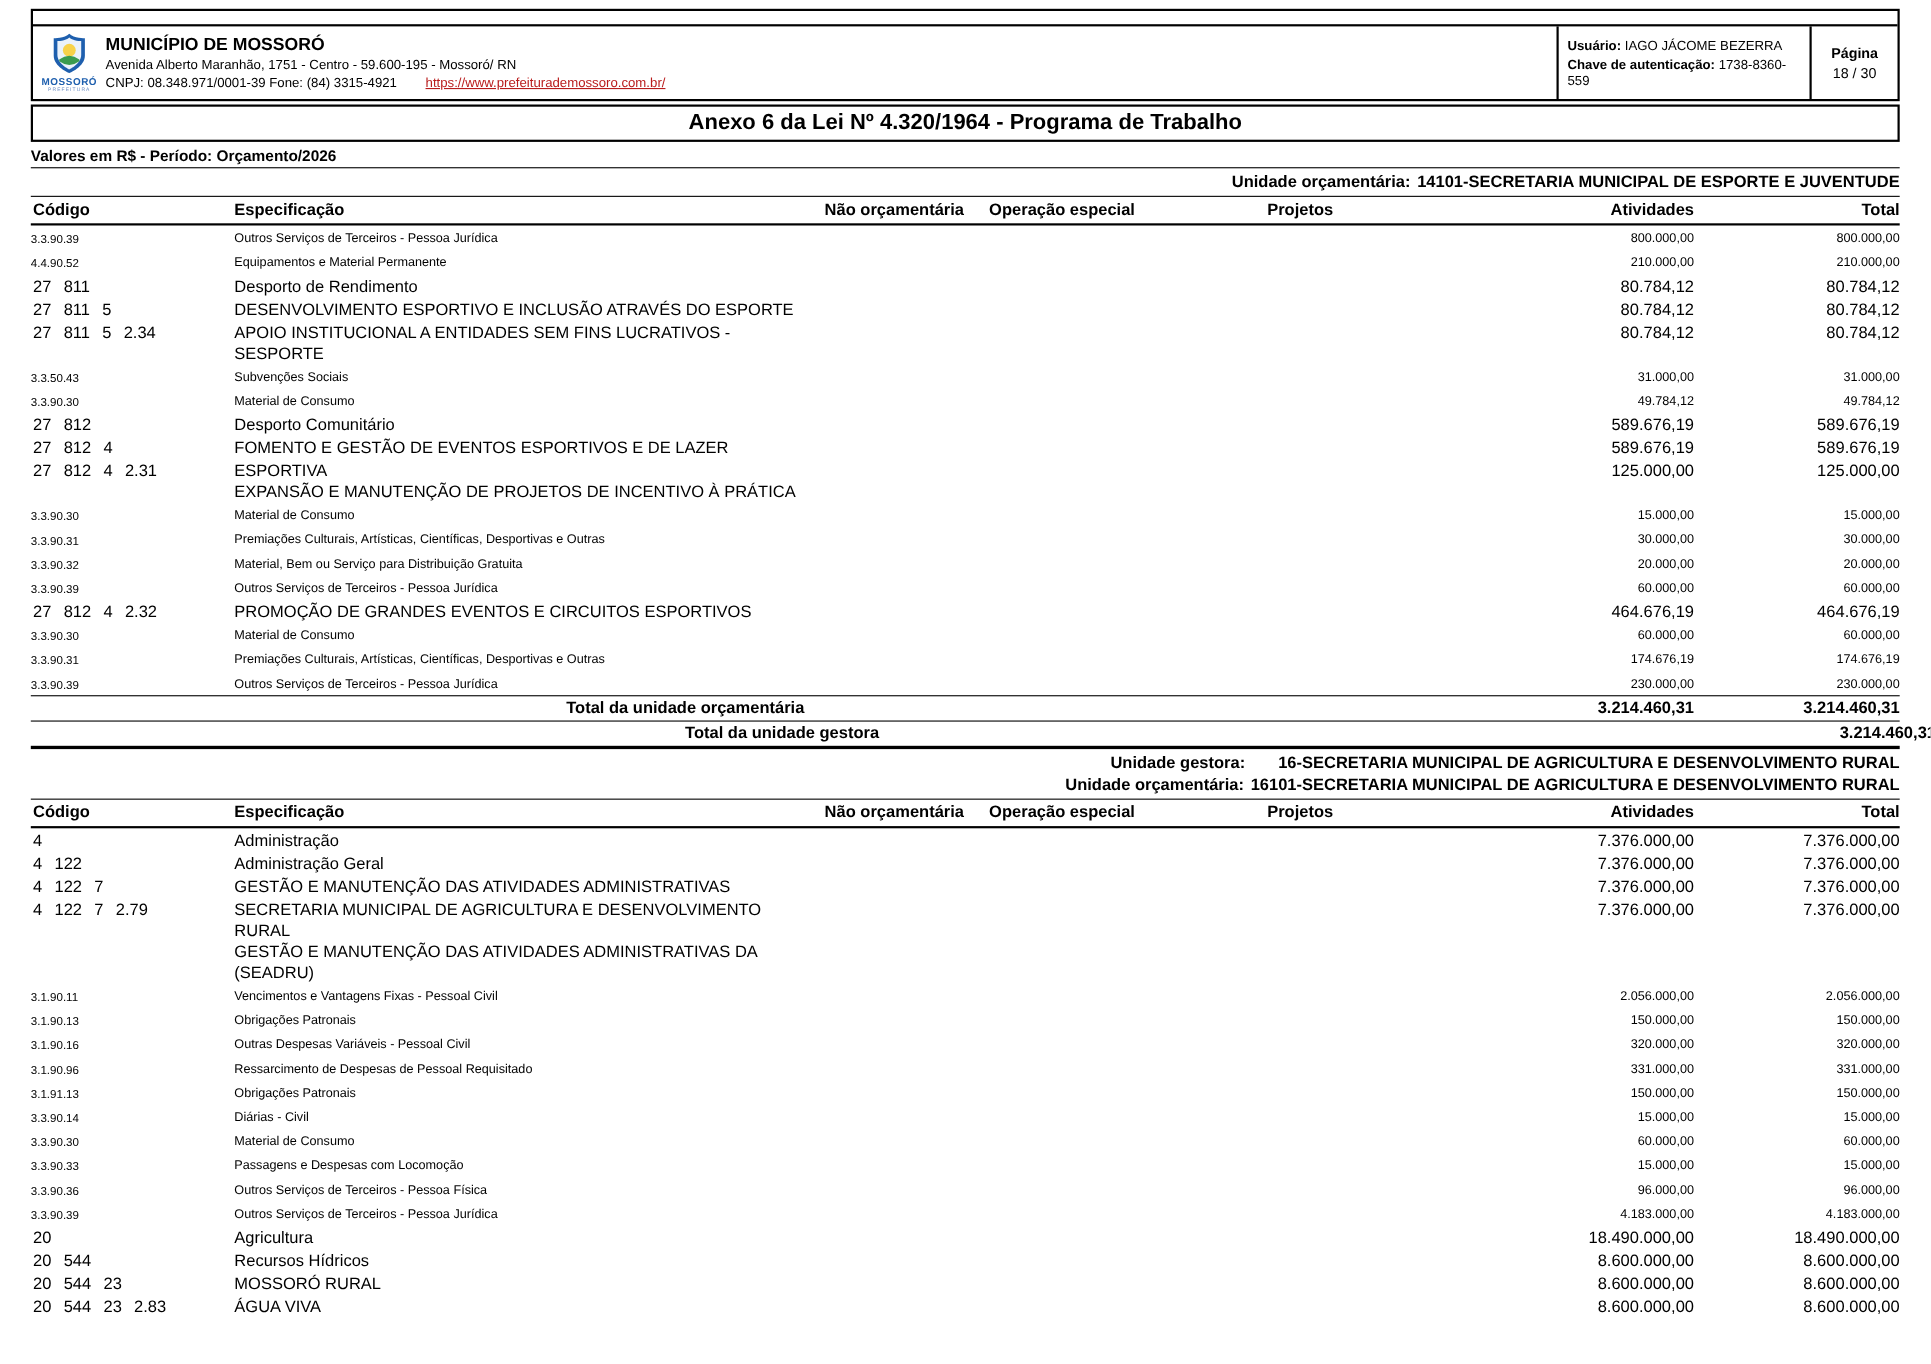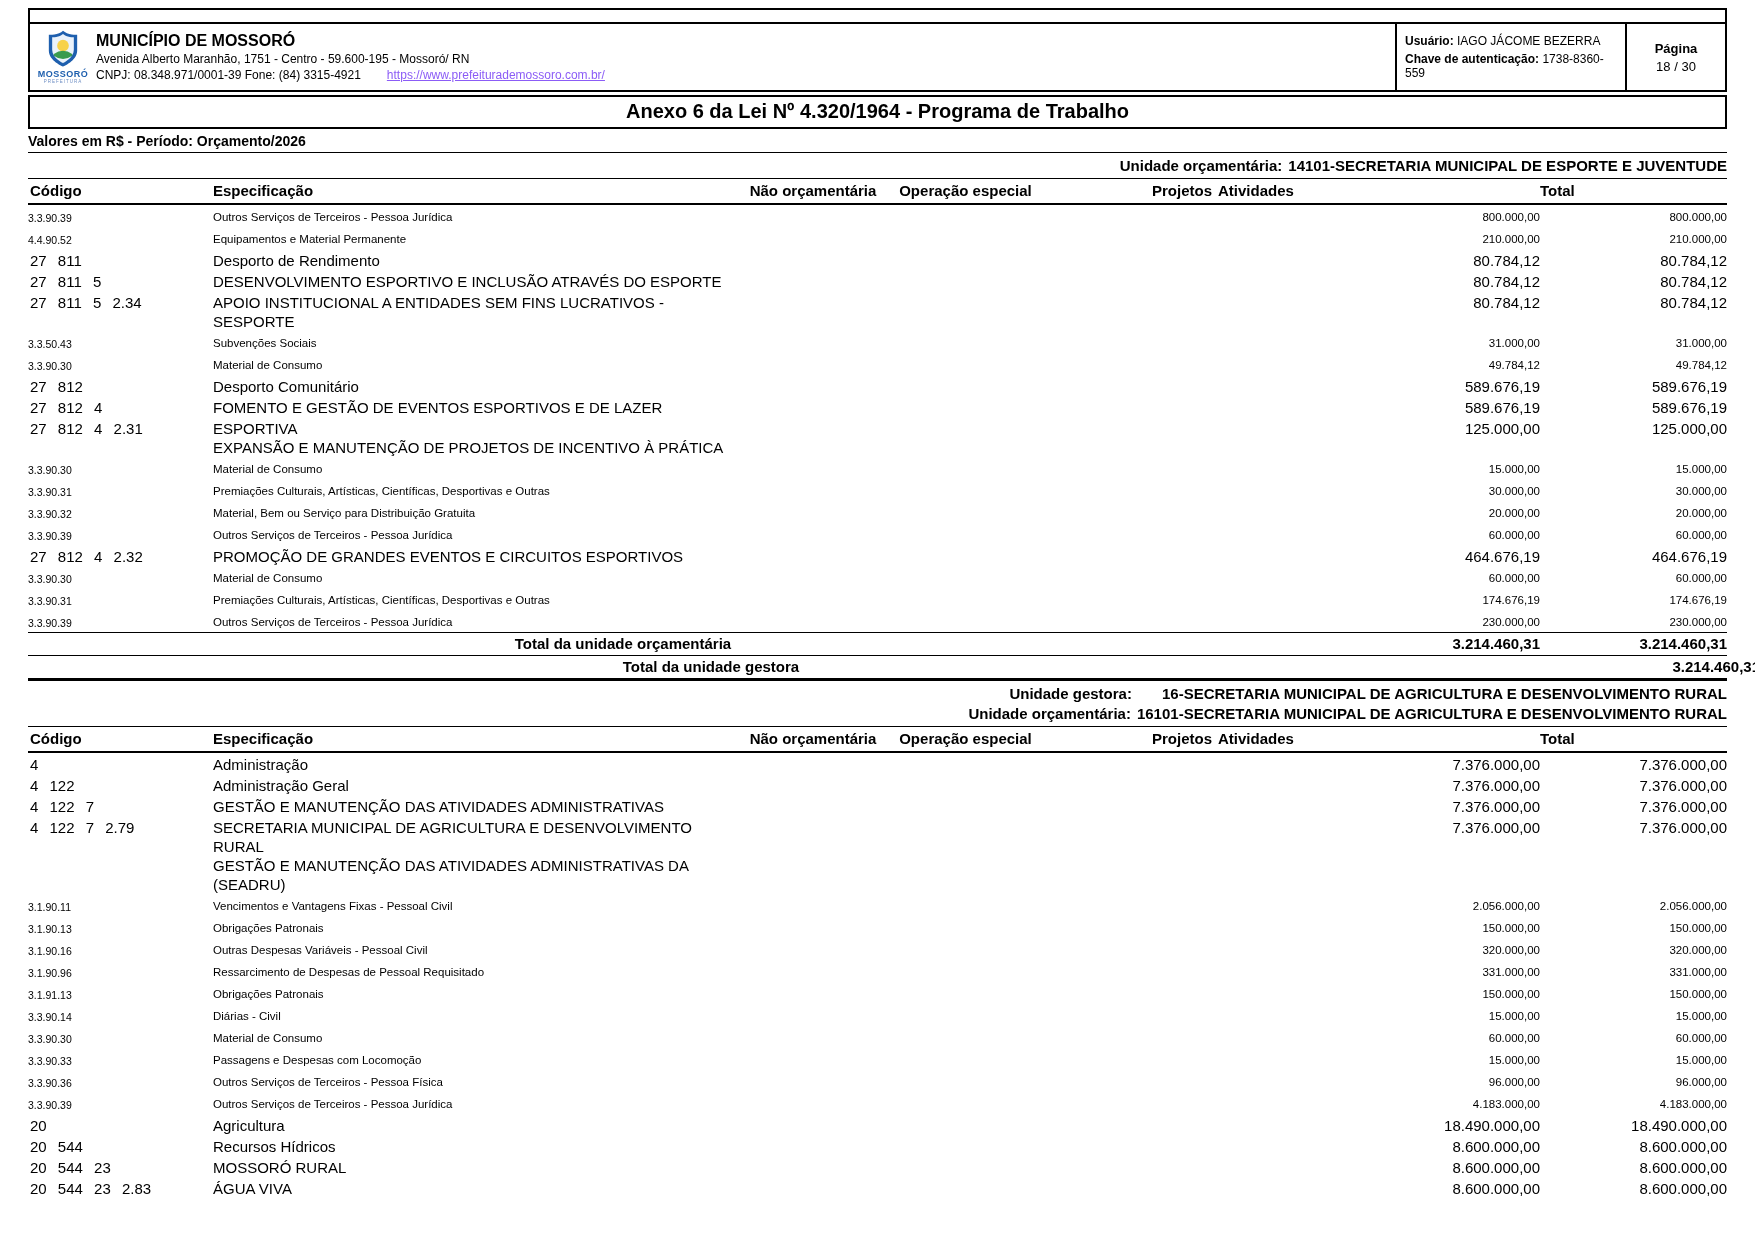--- a/index.html
+++ b/index.html
@@ -11,25 +11,25 @@
   .header-frame { border:2.5px solid #000; }
   .header-strip { height:14px; border-bottom:2.5px solid #000; }
   .header-row { display:flex; align-items:stretch; min-height:66px; }
   .org-cell { flex:1; display:flex; align-items:center; gap:10px; padding:4px 10px; }
   .crest { width:46px; display:flex; flex-direction:column; align-items:center; }
   .crest .word { font-size:9px; font-weight:bold; color:#1e5fae; letter-spacing:.5px; line-height:9px; margin-top:1px;}
   .crest .sub  { font-size:4.5px; color:#6b8cc2; letter-spacing:1px; line-height:6px;}
   .org-lines { display:flex; flex-direction:column; gap:2px; }
   .org-name { font-size:16px; font-weight:bold; }
   .org-addr, .org-cnpj { font-size:12px; }
-  .org-cnpj a { color:#8b5cf6; margin-left:26px; }
+  .org-cnpj a { color:#b91c1c; margin-left:26px; }
   .user-cell { width:230px; border-left:2px solid #000; padding:8px 8px; display:flex;
     flex-direction:column; justify-content:center; gap:4px; font-size:12px; }
   .user-cell b { font-weight:bold; }
-  .page-cell { width:100px; border-left:2px solid #000; display:flex; flex-direction:column;
+  .page-cell { width:80px; border-left:2px solid #000; display:flex; flex-direction:column;
     align-items:center; justify-content:center; gap:3px; font-size:13px; }
   .page-cell .pl { font-weight:bold; }
 
   
   .title-box { border:2.5px solid #000; margin-top:3px; text-align:center;
     font-size:20px; font-weight:bold; padding:3px 0 4px 0; }
   .valores { text-align:left; font-weight:bold; font-size:14px;
     padding:4px 2px 3px 0; border-bottom:1.5px solid #000; }
 
   
@@ -38,21 +38,21 @@
   .unit-line { font-weight:bold; font-size:15px; line-height:20px; padding-left:2px; }
   .unit-line .u-value { margin-left:6px; }
   .unit-line.indent .u-label { padding-left:48px; }
   .unit-line.indent .u-value { margin-left:30px; }
 
   .head-row { font-weight:bold; font-size:15px; border-bottom:2.5px solid #000;
     padding:3px 0 4px 0; }
   .head-row .c0 { padding-left:2px; }
   .head-row .c2, .head-row .c3 { text-align:center; }
   .head-row .c4 { text-align:right; padding-right:6px; }
-  .head-row .c5, .head-row .c6 { text-align:left; }
+  .head-row .c5, .head-row .c6 { text-align:right; }
 
   .row { align-items:start; }
   .row .c { line-height:17px; }
   .row.program { font-size:15px; min-height:21px; padding-top:2px; }
   .row.program .c0 { padding-left:2px; word-spacing:7px; white-space:nowrap; }
   .row.program .c { line-height:19px; }
   .row.detail { min-height:20.5px; padding-top:4px; font-size:11.5px; }
   .row.detail .c0 { text-align:left; padding-right:6px; font-size:10.5px; padding-top:1px; }
   .num { text-align:right; }
 

